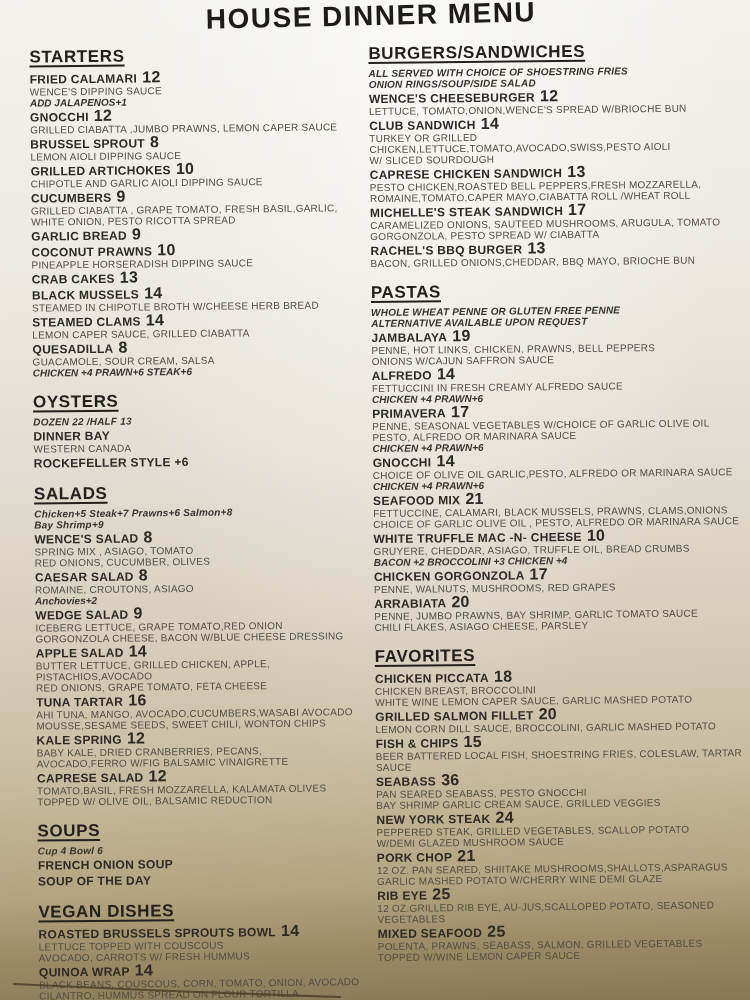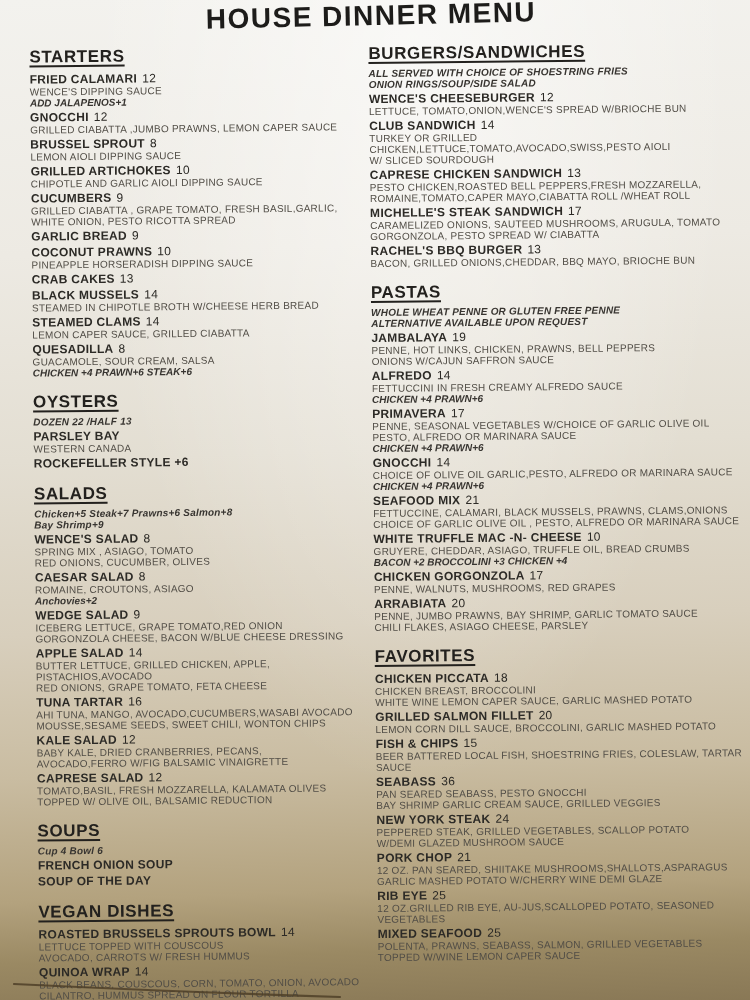--- a/index.html
+++ b/index.html
@@ -30,21 +30,21 @@
   .section-note{
     font-size:10px;line-height:11px;font-weight:700;font-style:italic;color:#383531;
     letter-spacing:0.2px;
   }
   .menu-item{margin-top:1px;}
   .item-line{line-height:13px;}
   .item-name{
     font-size:12px;font-weight:700;color:#2c2a26;letter-spacing:0.3px;
   }
   .item-price{
-    font-size:12px;font-weight:400;color:#2c2a26;margin-left:5px;letter-spacing:0.3px;
+    font-size:16px;font-weight:700;color:#2c2a26;margin-left:5px;letter-spacing:0.3px;
   }
   .item-desc{
     font-size:10px;line-height:11px;color:#514d46;letter-spacing:0.25px;
   }
   .item-note{
     font-size:10px;line-height:11px;font-weight:700;font-style:italic;color:#383531;
   }
   .bottom-line{position:absolute;left:0;bottom:0;width:750px;height:30px;}
 </style>
 </head>
@@ -98,21 +98,21 @@
         <div class="menu-item">
           <div class="item-line"><span class="item-name">QUESADILLA</span><span class="item-price">8</span></div>
           <div class="item-desc">GUACAMOLE, SOUR CREAM, SALSA</div>
           <div class="item-note">CHICKEN +4  PRAWN+6  STEAK+6</div>
         </div>
       </div>
       <div class="menu-section">
         <h2 class="section-heading">OYSTERS</h2>
         <div class="section-note">DOZEN  22 /HALF  13</div>
         <div class="menu-item">
-          <div class="item-line"><span class="item-name">PARSLEY BAY</span></div>
+          <div class="item-line"><span class="item-name">DINNER BAY</span></div>
           <div class="item-desc">WESTERN CANADA</div>
         </div>
         <div class="menu-item">
           <div class="item-line"><span class="item-name">ROCKEFELLER STYLE +6</span></div>
         </div>
       </div>
       <div class="menu-section">
         <h2 class="section-heading">SALADS</h2>
         <div class="section-note">Chicken+5 Steak+7 Prawns+6 Salmon+8</div>
         <div class="section-note">Bay Shrimp+9</div>
@@ -135,21 +135,21 @@
           <div class="item-line"><span class="item-name">APPLE SALAD</span><span class="item-price">14</span></div>
           <div class="item-desc">BUTTER LETTUCE, GRILLED CHICKEN, APPLE, PISTACHIOS,AVOCADO</div>
           <div class="item-desc">RED ONIONS, GRAPE TOMATO, FETA CHEESE</div>
         </div>
         <div class="menu-item">
           <div class="item-line"><span class="item-name">TUNA TARTAR</span><span class="item-price">16</span></div>
           <div class="item-desc">AHI TUNA, MANGO, AVOCADO,CUCUMBERS,WASABI AVOCADO</div>
           <div class="item-desc">MOUSSE,SESAME SEEDS, SWEET CHILI, WONTON CHIPS</div>
         </div>
         <div class="menu-item">
-          <div class="item-line"><span class="item-name">KALE SALAD</span><span class="item-price">12</span></div>
+          <div class="item-line"><span class="item-name">KALE SPRING</span><span class="item-price">12</span></div>
           <div class="item-desc">BABY KALE, DRIED CRANBERRIES, PECANS,</div>
           <div class="item-desc">AVOCADO,FERRO W/FIG BALSAMIC VINAIGRETTE</div>
         </div>
         <div class="menu-item">
           <div class="item-line"><span class="item-name">CAPRESE SALAD</span><span class="item-price">12</span></div>
           <div class="item-desc">TOMATO,BASIL, FRESH MOZZARELLA, KALAMATA OLIVES</div>
           <div class="item-desc">TOPPED W/  OLIVE OIL, BALSAMIC REDUCTION</div>
         </div>
       </div>
       <div class="menu-section">

